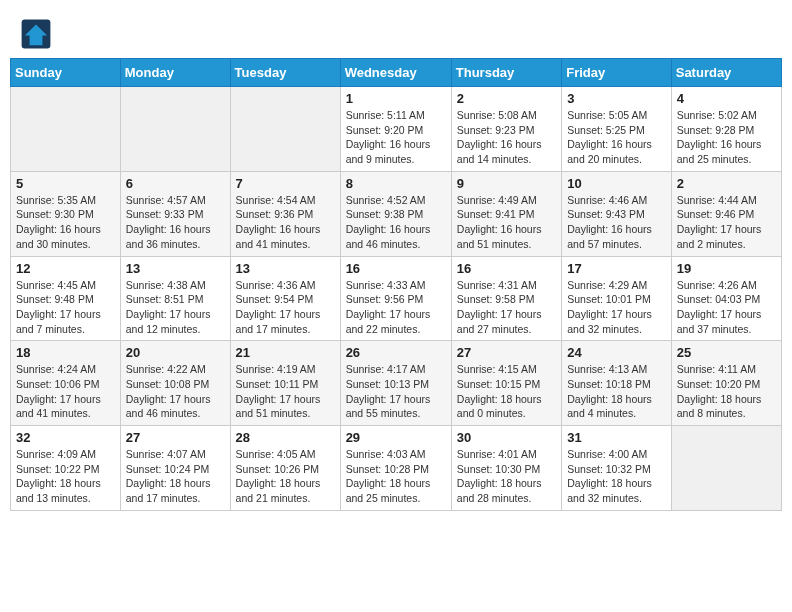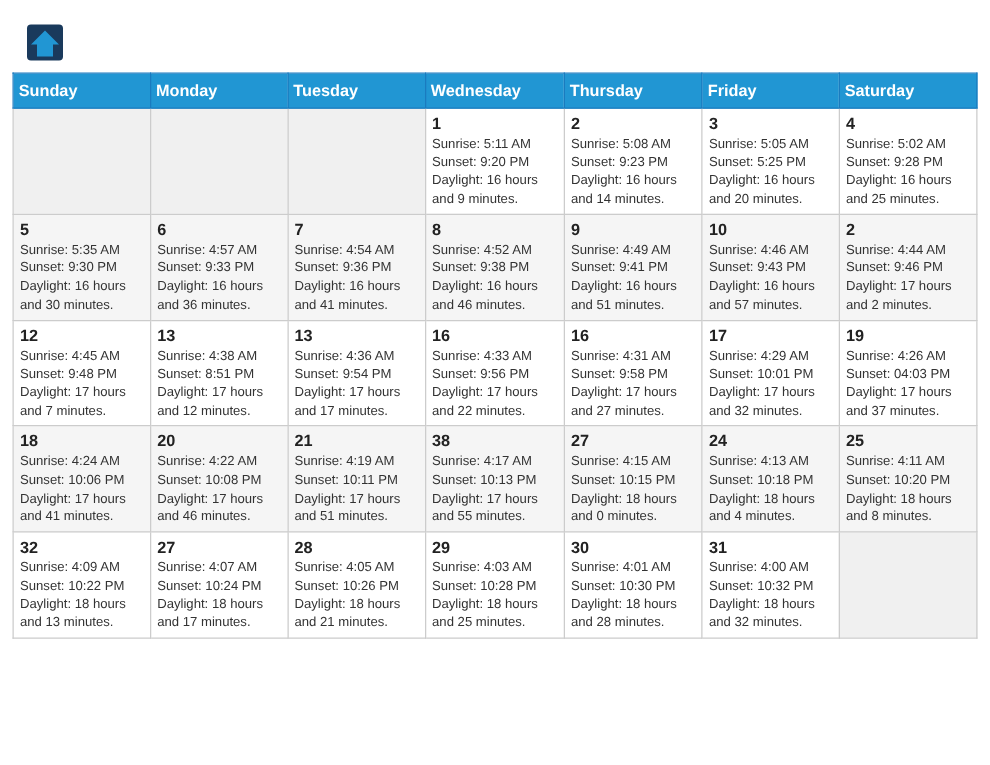--- a/index.html
+++ b/index.html
@@ -273,21 +273,21 @@
 and 46 minutes.</div>
           </td>
           <td>
             <span class="day-number">21</span>
             <div class="day-info">Sunrise: 4:19 AM
 Sunset: 10:11 PM
 Daylight: 17 hours
 and 51 minutes.</div>
           </td>
           <td>
-            <span class="day-number">38</span>
+            <span class="day-number">26</span>
             <div class="day-info">Sunrise: 4:17 AM
 Sunset: 10:13 PM
 Daylight: 17 hours
 and 55 minutes.</div>
           </td>
           <td>
             <span class="day-number">27</span>
             <div class="day-info">Sunrise: 4:15 AM
 Sunset: 10:15 PM
 Daylight: 18 hours

